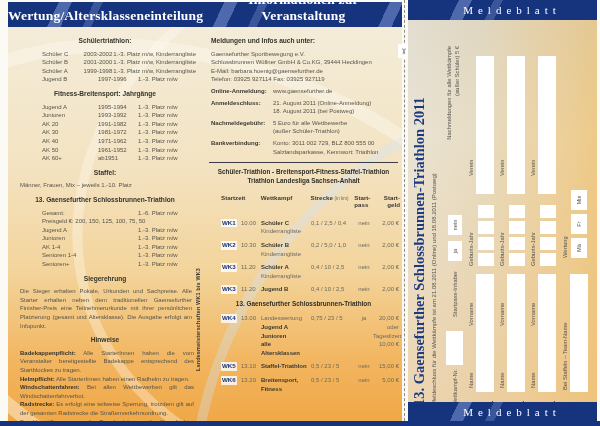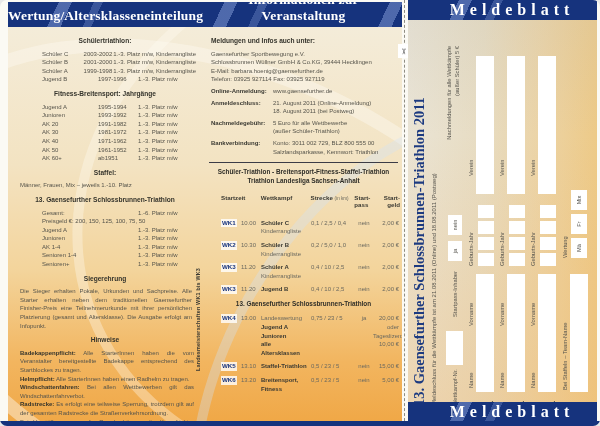--- a/index.html
+++ b/index.html
@@ -1,17 +1,17 @@
 <!DOCTYPE html>
 <html><head>
 <meta charset="utf-8">
 <style>
   html,body{margin:0;padding:0;background:#e8e8e8;}
   .page{position:relative;width:600px;height:426px;background:#fbfaf4;overflow:hidden;
-        font-family:"Liberation Sans",sans-serif;color:#56544b;border-radius:7px;}
+        font-family:"Liberation Sans",sans-serif;color:#56544b;}
   
   .hdr-bar{position:absolute;left:8px;top:2px;width:394px;height:25px;background:#16337d;overflow:hidden;}
   .hdr-bar .stripes,.mb-bar .stripes{position:absolute;inset:0;
       background:repeating-linear-gradient(115deg,rgba(255,255,255,0) 0 46px,rgba(125,150,210,.55) 46px 58px,rgba(255,255,255,0) 58px 78px,rgba(125,150,210,.35) 78px 86px,rgba(255,255,255,0) 86px 150px);}
   .hdr-title{position:absolute;bottom:3px;font-family:"Liberation Serif",serif;font-weight:bold;
       font-size:13.5px;color:#ffffff;text-align:center;letter-spacing:.2px;}
   .hdr-title.l{left:0;width:195px;}
   .hdr-title.m{left:197px;width:197px;}
   
   .main-bg{position:absolute;left:8px;top:27px;width:394px;height:394px;overflow:hidden;
@@ -69,21 +69,21 @@
   .cut{position:absolute;left:404px;top:0;height:426px;width:0;border-left:1px dashed #8f8d84;}
   .scissors{position:absolute;left:398px;top:44px;width:10px;height:14px;background:#fff;
       display:flex;align-items:center;justify-content:center;font-size:8px;color:#444;}
   .scissors span{transform:rotate(90deg);display:block;}
   .cutmark{position:absolute;left:412px;top:397px;width:8px;height:8px;background:#fff;border:1px solid #9a988e;}
   
   .panel{position:absolute;left:408px;top:0;width:189px;height:426px;}
   .mb-bar{position:relative;width:100%;height:20px;background:#16337d;overflow:hidden;}
   .mb-bar.bottom{position:absolute;left:0;top:402px;height:19px;}
   .mb-text{position:absolute;inset:0;display:flex;align-items:center;justify-content:center;
-      font-family:"Liberation Serif",serif;font-weight:bold;font-size:16px;color:#fff;letter-spacing:5px;padding-left:19px;}
+      font-family:"Liberation Serif",serif;font-weight:normal;font-size:11px;color:#fff;letter-spacing:5px;padding-left:19px;}
   .panel-bg{position:absolute;left:0;top:20px;width:189px;height:382px;overflow:hidden;
       background:linear-gradient(90deg,#eae4d5 0%,#e7dcc2 40%,#ecd3a4 72%,#edca88 100%);}
   .panel-bg .tint{position:absolute;inset:0;
       background:linear-gradient(180deg,rgba(190,190,185,.18) 0%,rgba(255,255,255,0) 30%,rgba(242,178,95,.30) 100%);}
   .form-rot{position:absolute;left:2px;top:400px;width:378px;height:184px;
       transform:rotate(-90deg);transform-origin:0 0;}
   .f-title{position:absolute;left:14px;top:1px;width:360px;font-family:"Liberation Serif",serif;
       font-weight:bold;font-size:14.5px;color:#1c3a80;white-space:nowrap;}
   .f-sub{position:absolute;left:15px;top:21px;font-size:6px;color:#55534c;}
   .f-note{position:absolute;right:4px;top:36px;width:120px;font-size:5.8px;line-height:7.5px;

